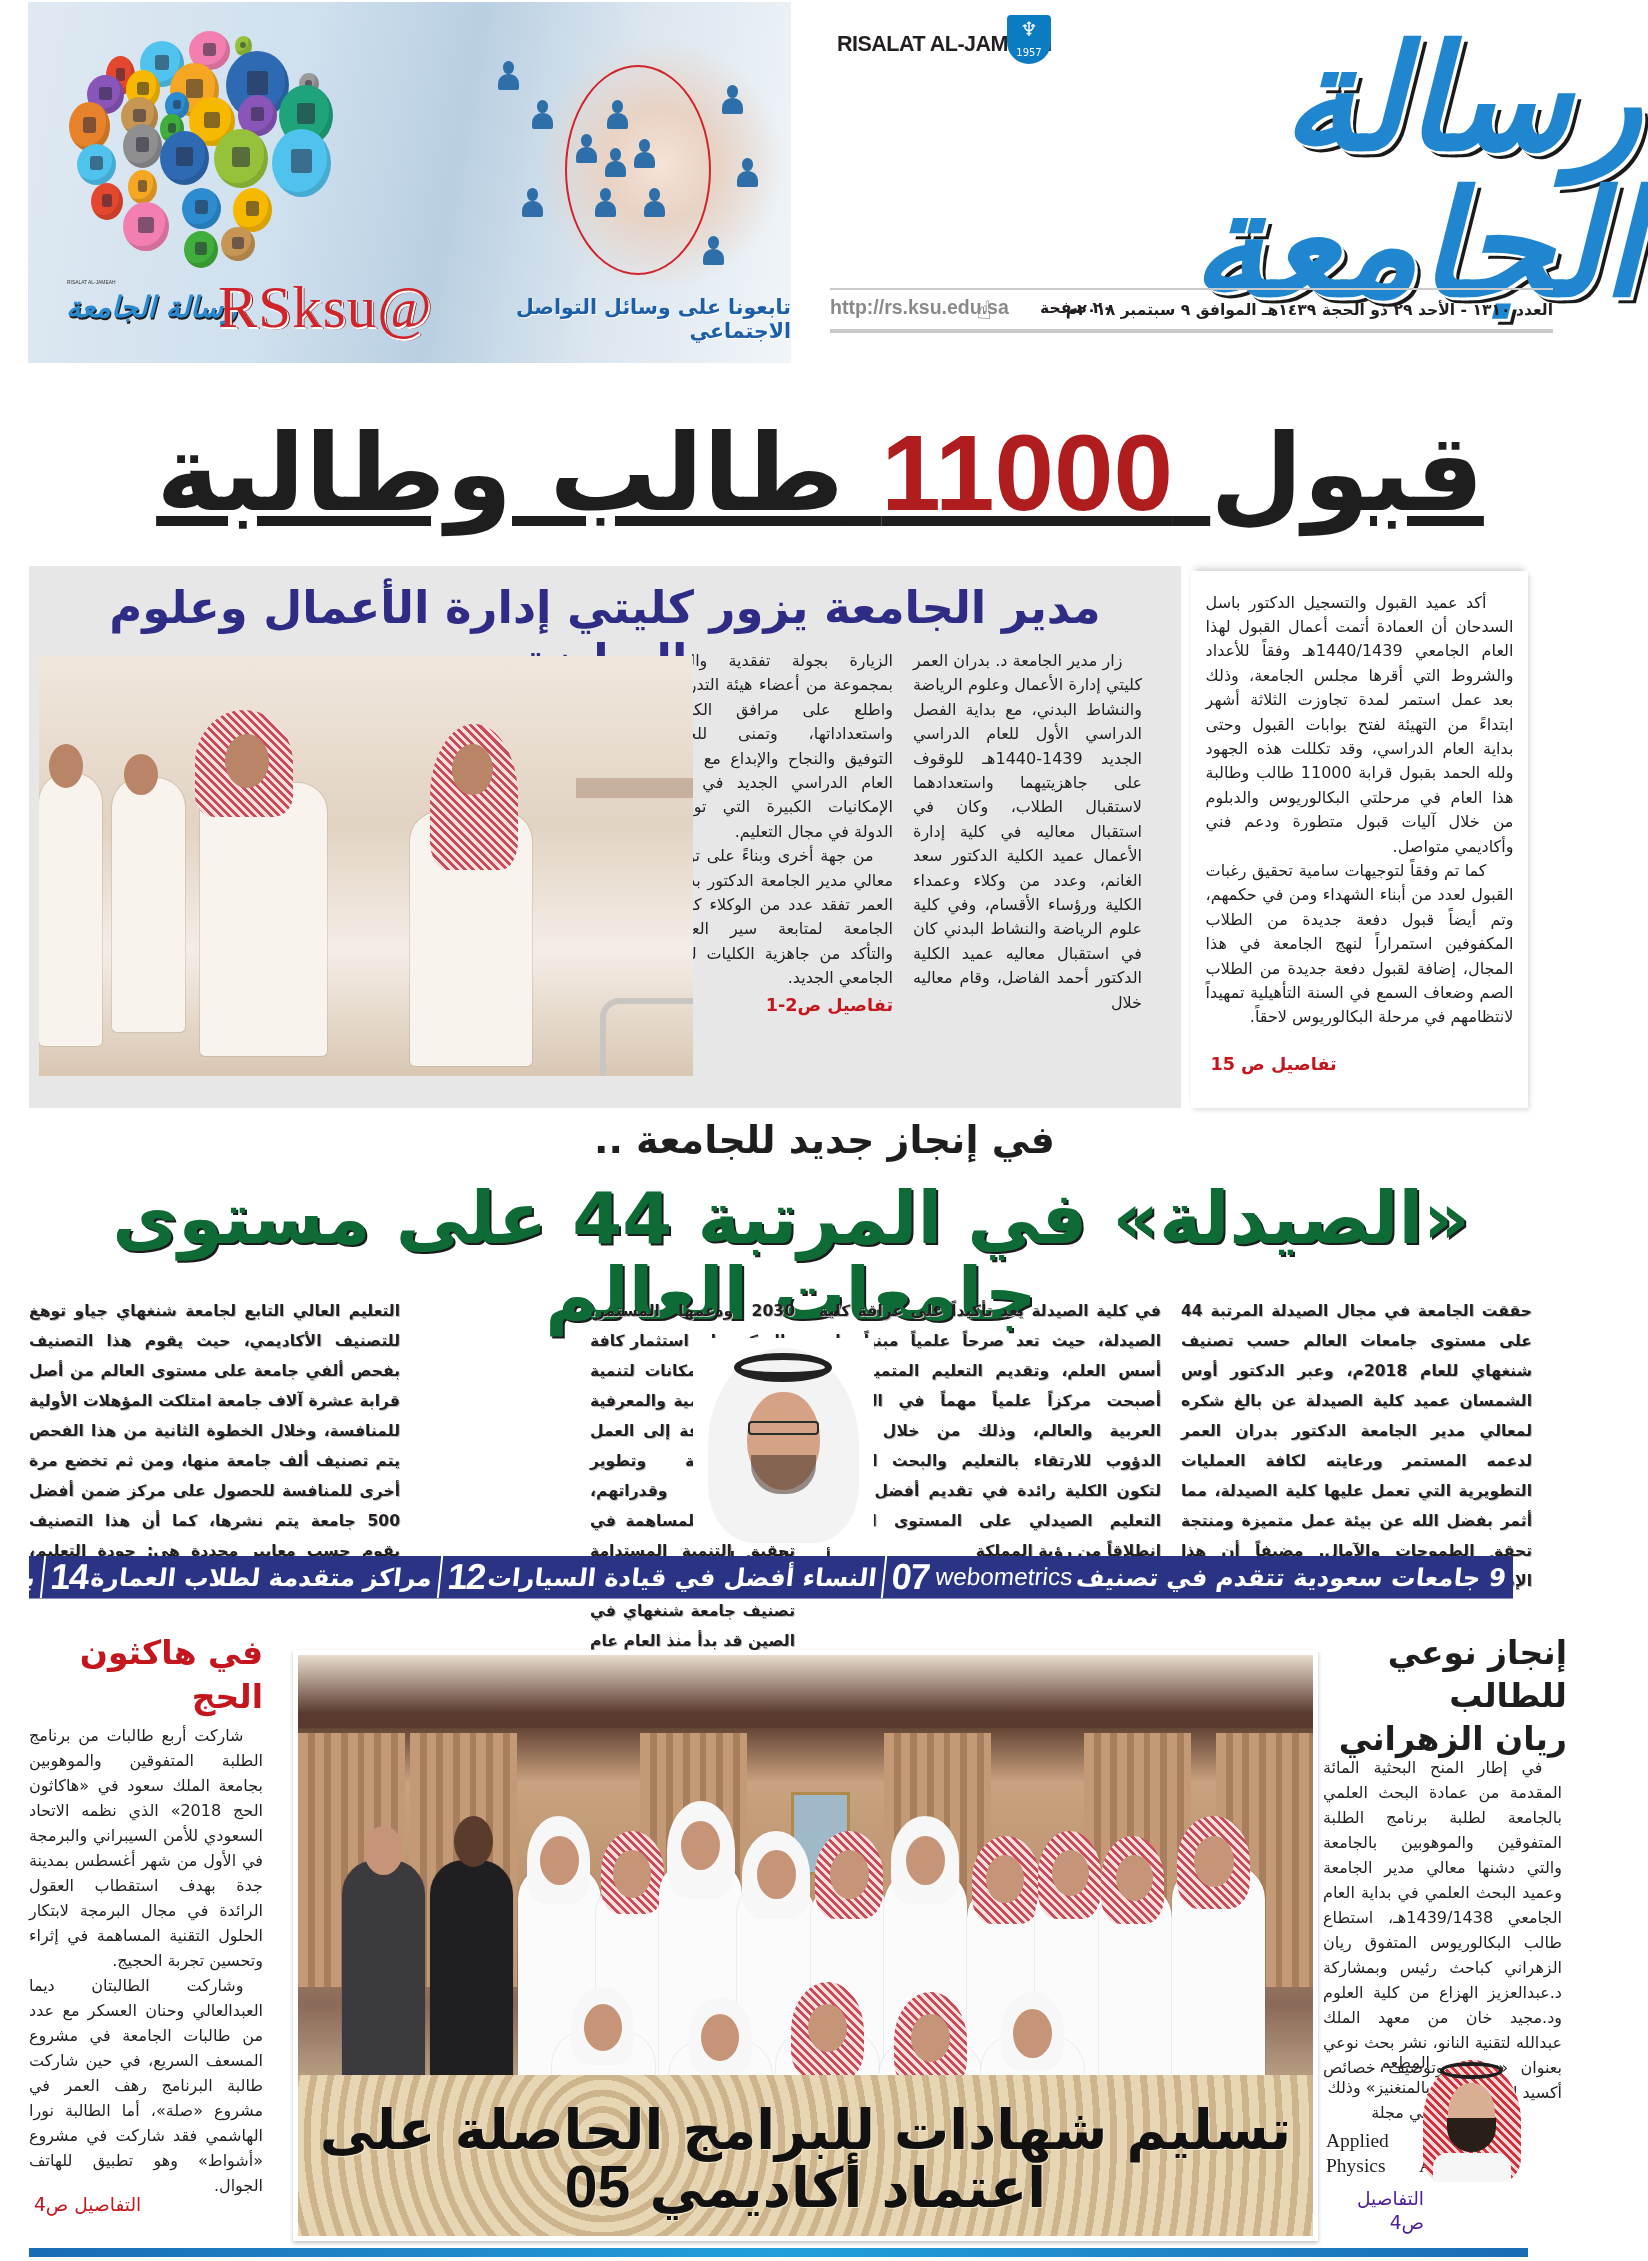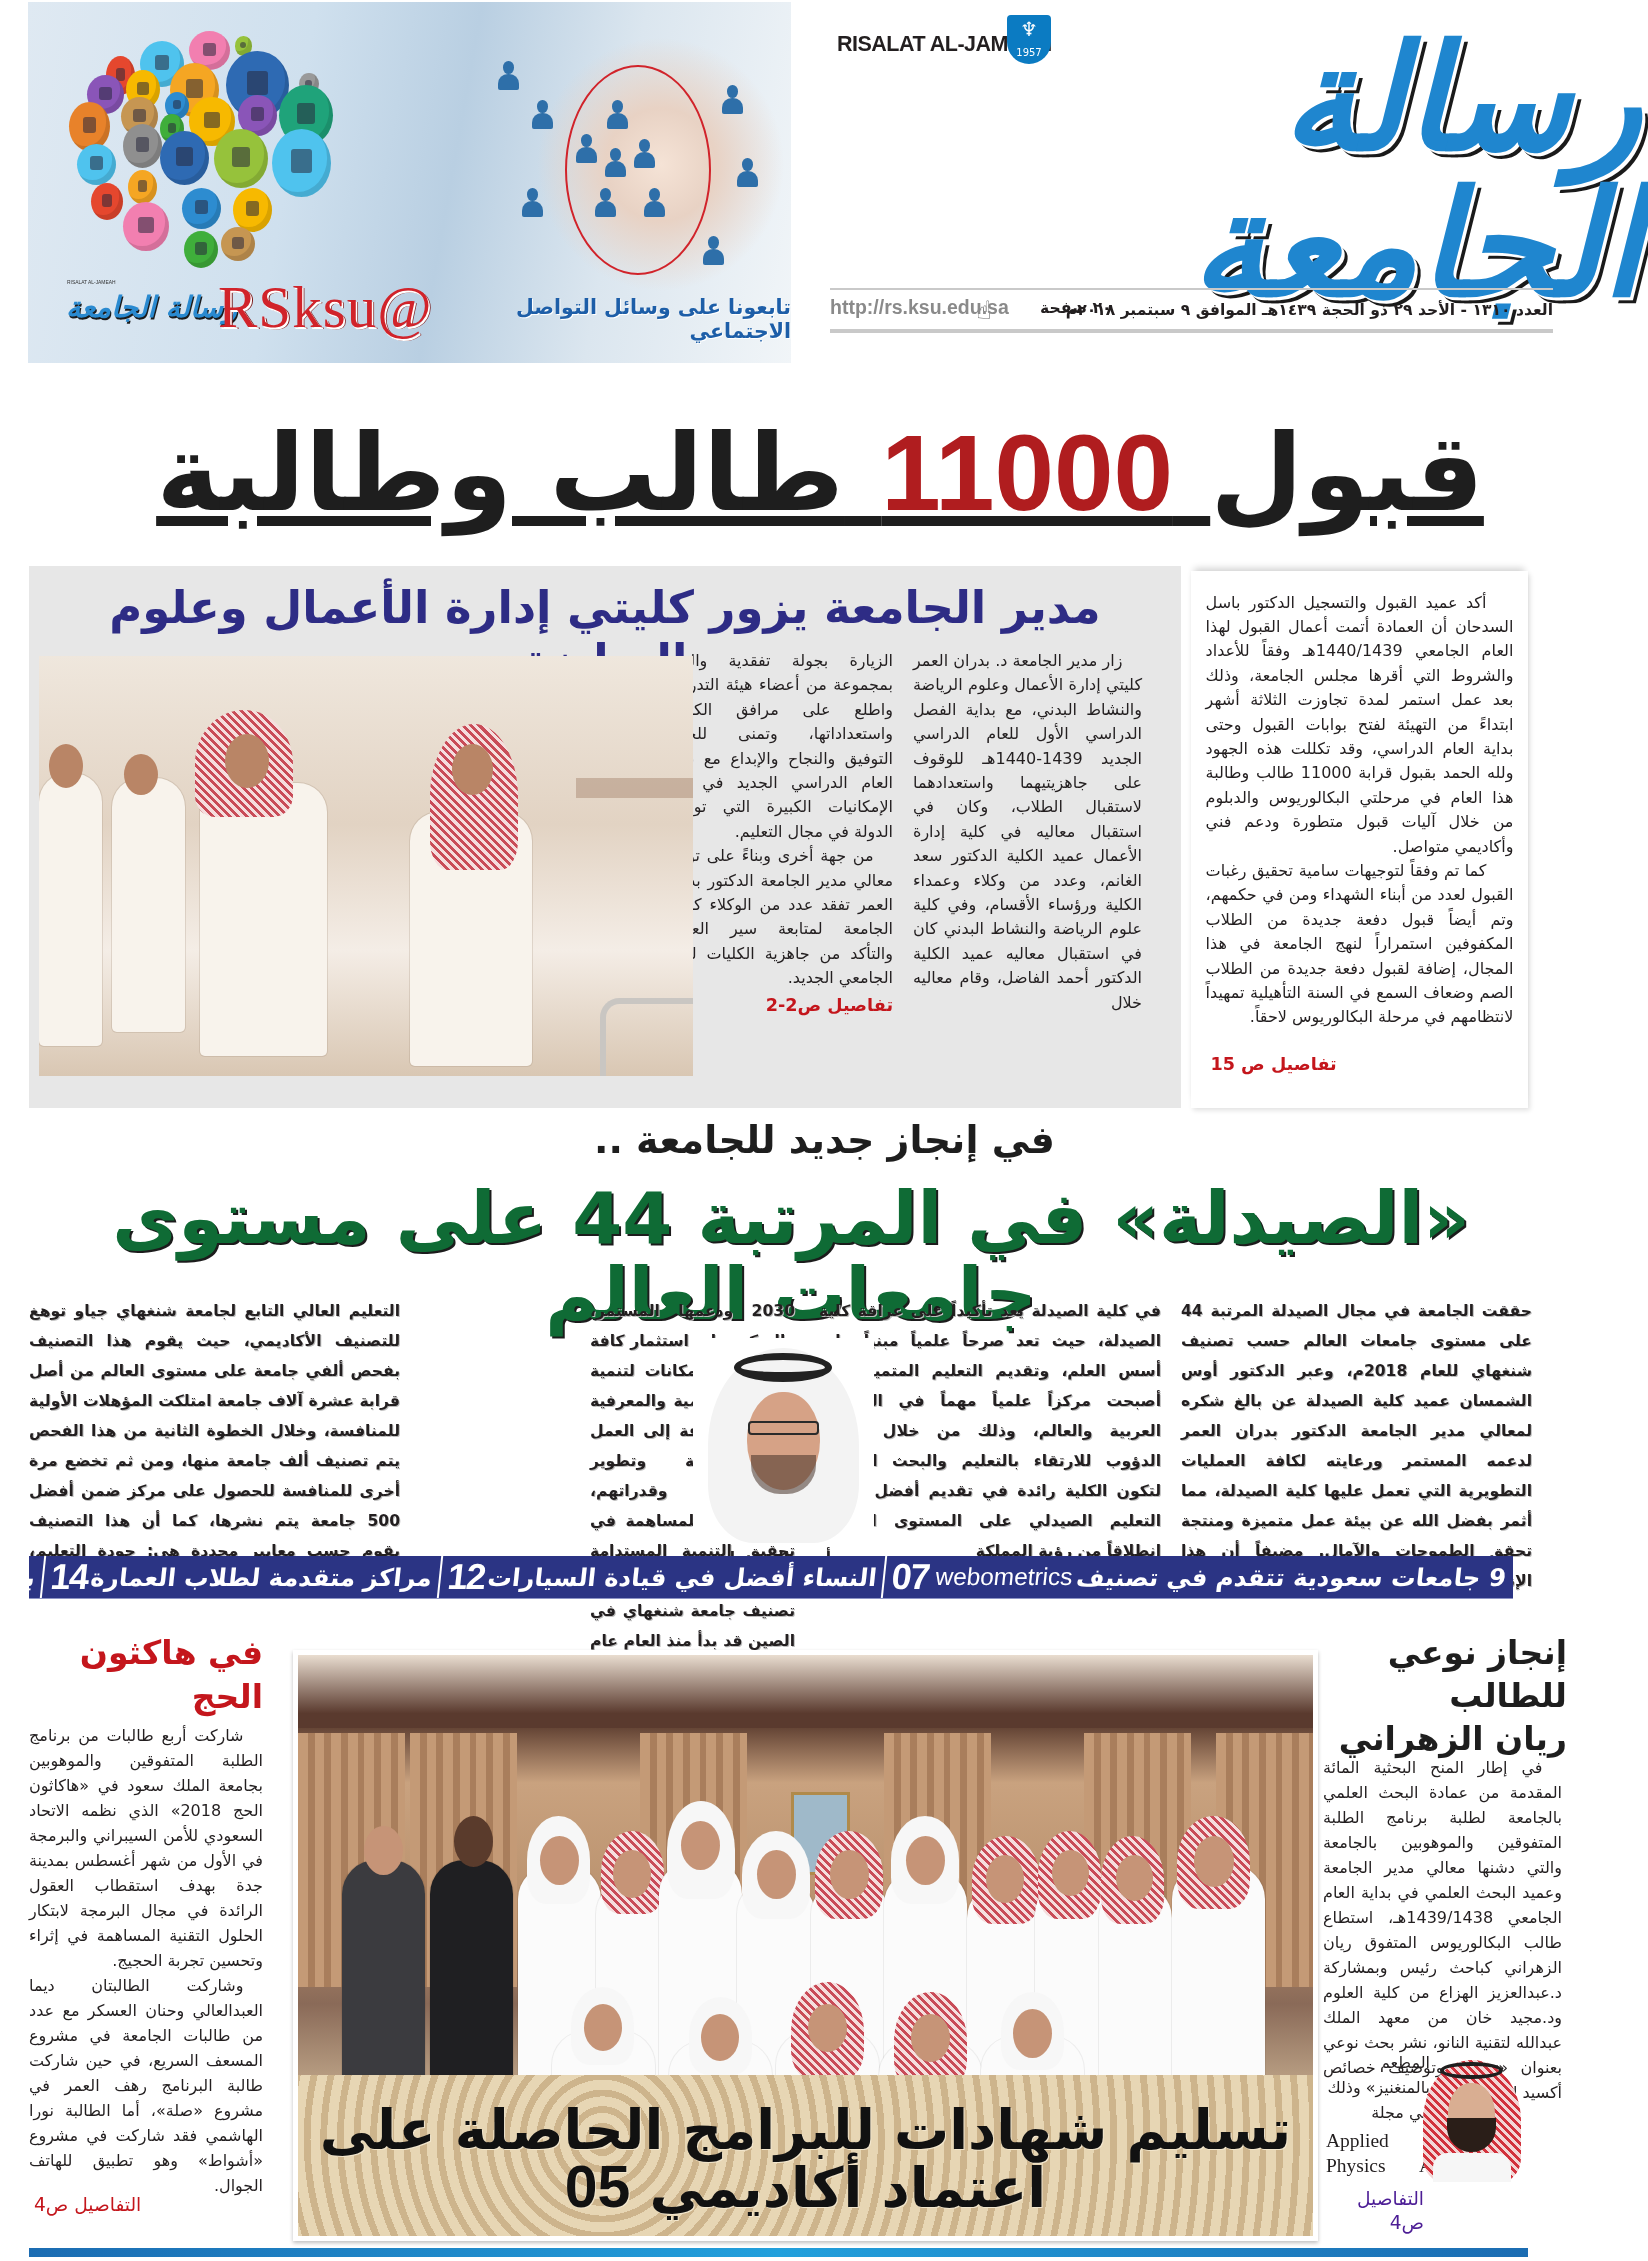--- a/index.html
+++ b/index.html
@@ -198,21 +198,21 @@
 
 <div class="abs visit-box">
   <div class="visit-title">مدير الجامعة يزور كليتي إدارة الأعمال وعلوم الرياضة</div>
 
   <div class="visit-col" style="right:39px;">
     <p style="text-indent:19.5px;">زار مدير الجامعة د. بدران العمر كليتي إدارة الأعمال وعلوم الرياضة والنشاط البدني، مع بداية الفصل الدراسي الأول للعام الدراسي الجديد 1439-1440هـ للوقوف على جاهزيتيهما واستعدادهما لاستقبال الطلاب، وكان في استقبال معاليه في كلية إدارة الأعمال عميد الكلية الدكتور سعد الغانم، وعدد من وكلاء وعمداء الكلية ورؤساء الأقسام، وفي كلية علوم الرياضة والنشاط البدني كان في استقبال معاليه عميد الكلية الدكتور أحمد الفاضل، وقام معاليه خلال</p>
   </div>
   <div class="visit-col" style="right:288px;">
     <p>الزيارة بجولة تفقدية والتقى بمجموعة من أعضاء هيئة التدريس واطلع على مرافق الكليات واستعداداتها، وتمنى للجميع التوفيق والنجاح والإبداع مع بداية العام الدراسي الجديد في ظل الإمكانيات الكبيرة التي توفرها الدولة في مجال التعليم.</p>
     <p style="text-indent:19.5px;">من جهة أخرى وبناءً على توجيه معالي مدير الجامعة الدكتور بدران العمر تفقد عدد من الوكلاء كليات الجامعة لمتابعة سير العملية والتأكد من جاهزية الكليات للعام الجامعي الجديد.</p>
-    <div class="more">تفاصيل ص2-2</div>
+    <div class="more">تفاصيل ص2-1</div>
   </div>
 
   <div class="visit-photo">
     <div class="fig" style="left:161px;top:127px;width:127px;height:273px;"></div>
     <div class="ghutra" style="left:156px;top:54px;width:98px;height:107px;"></div>
     <div class="head" style="left:186px;top:78px;width:44px;height:54px;"></div>
     <div class="fig" style="left:371px;top:156px;width:122px;height:254px;"></div>
     <div class="ghutra" style="left:391px;top:68px;width:88px;height:146px;"></div>
     <div class="head" style="left:413px;top:88px;width:41px;height:51px;"></div>
     <div class="fig" style="left:0px;top:117px;width:63px;height:273px;"></div>

